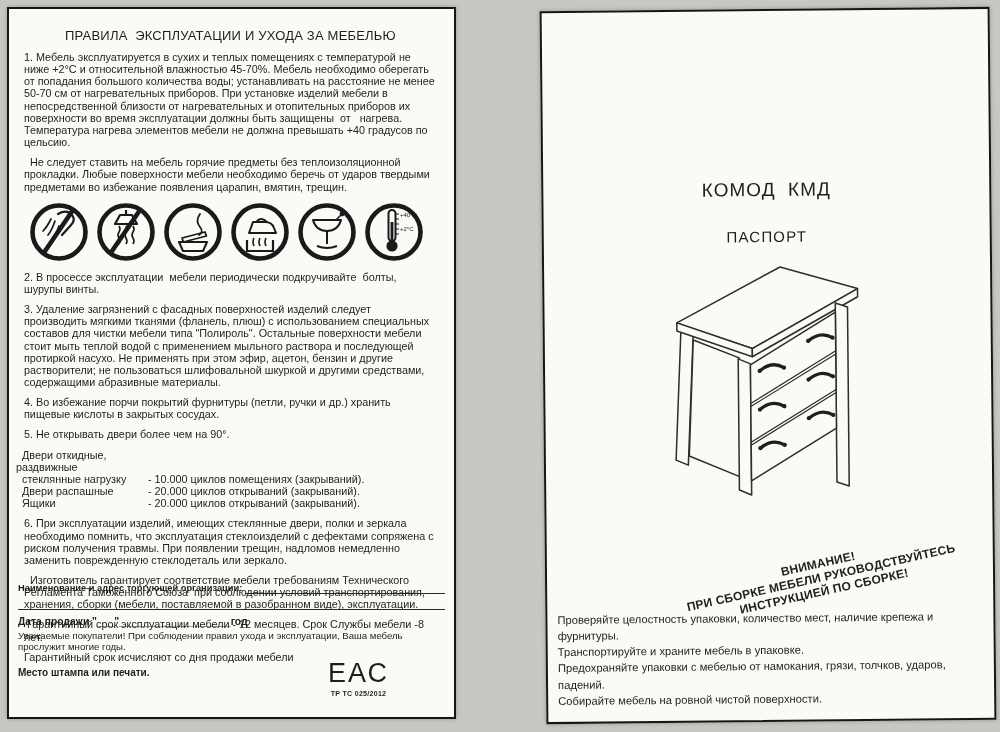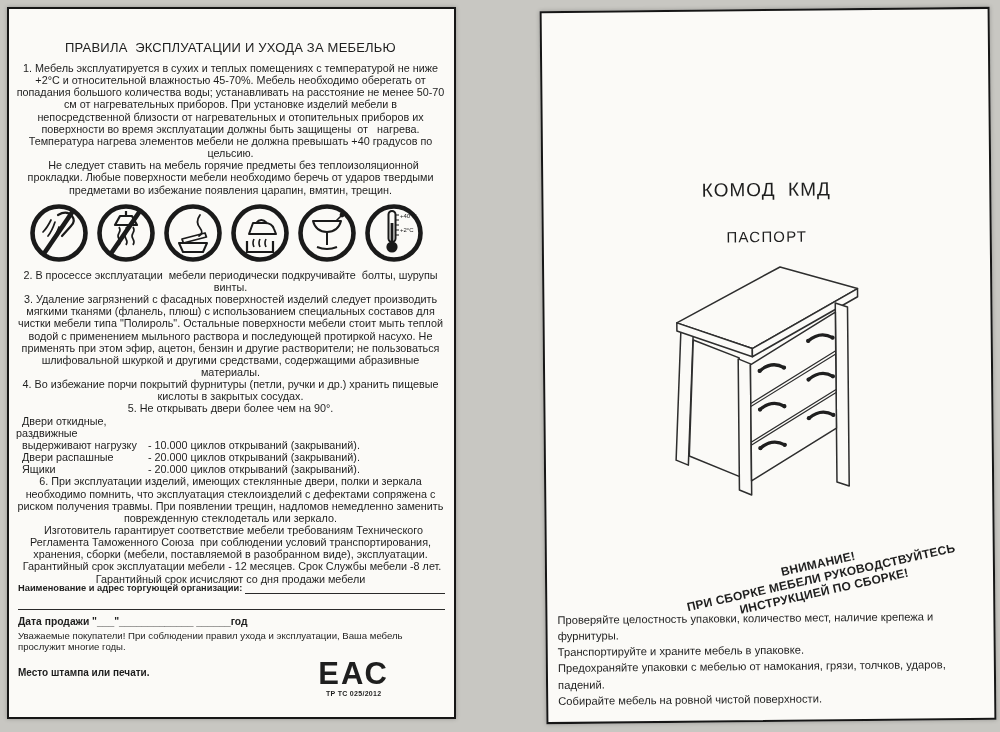--- a/index.html
+++ b/index.html
@@ -9,39 +9,39 @@
     font-family:"Liberation Sans", sans-serif;
   }
   .page {
     position:absolute; background:#fbfaf7; border:2px solid #161616;
     box-sizing:border-box; overflow:hidden;
     box-shadow:0 0 4px rgba(0,0,0,.25);
   }
   .lp { left:7px; top:7px; width:449px; height:712px; padding:8px 9px 6px 7px; }
   .rp { left:543px; top:9px; width:450px; height:713px; transform:rotate(-0.55deg); }
 
-  .lp-title { text-align:center; font-size:13px; line-height:15px; margin:23px 0 7px; white-space:pre-wrap; letter-spacing:.2px; }
-  .body-p { font-size:10.8px; line-height:12.15px; margin:0; white-space:pre-wrap;text-align:center; }
+  .lp-title { text-align:center; font-size:13px; line-height:15px; margin:11px 0 7px; white-space:pre-wrap; letter-spacing:.2px; }
+  .body-p { font-size:10.8px; line-height:12.15px; margin:8px; white-space:pre-wrap; }
   .icons-row { display:flex; gap:5px; margin:6px 0 5px 12px; }
   .sign { flex:none; }
   .p5row { display:flex; font-size:10.8px; line-height:12.15px; }
   .p5label { width:132px; flex:none; white-space:pre-wrap; }
   .p5value { white-space:pre-wrap; }
   .warranty-title { text-align:center; font-size:11.3px; line-height:13px; margin:1px 0; font-weight:normal; }
 
   .lp-bottom { position:absolute; left:9px; right:9px; bottom:20px; }
   .org-row { display:flex; align-items:flex-end; font-size:9.3px; font-weight:bold; line-height:12px; }
   .org-fill { flex:1; border-bottom:1px solid #2a2a2a; margin-left:3px; height:11px; }
   .org-line2 { border-bottom:1px solid #2a2a2a; height:15px; }
   .date-line { font-size:10.3px; font-weight:bold; margin-top:6px; white-space:pre-wrap; }
   .note-line { font-size:9.6px; font-weight:normal; margin-top:3px; }
   .stamp-row { display:flex; justify-content:space-between; align-items:flex-start; margin-top:8px; }
   .stamp-label { font-size:10px; font-weight:bold; margin-top:7px; }
   .eac { text-align:center; margin-right:56px; }
-  .eac-letters { font-size:31px; font-weight:700; letter-spacing:2px; line-height:27px; font-family:"Liberation Sans", sans-serif;text-align:right; }
+  .eac-letters { font-size:27px; font-weight:400; letter-spacing:2px; line-height:27px; font-family:"Liberation Sans", sans-serif;text-align:right; }
   .eac-reg { font-size:7px; font-weight:bold; margin-top:3px; letter-spacing:.3px; }
 
   .rp-title { text-align:center; font-size:19px; letter-spacing:1px; margin-top:168px; white-space:pre-wrap; }
   .rp-subtitle { text-align:center; font-size:15px; letter-spacing:1.2px; margin-top:27px; }
   .dresser { display:block; margin:16px auto 0; transform:translateX(16px); }
   .attention {
     position:absolute; right:4px; top:546px; width:336px; text-align:center;
     font-weight:bold; font-size:12px; line-height:14px; transform:rotate(-12deg);
     letter-spacing:.2px;
   }
@@ -111,22 +111,22 @@
   <p class="body-p">2. В просессе эксплуатации  мебели периодически подкручивайте  болты, шурупы винты.</p>
   <p class="body-p">3. Удаление загрязнений с фасадных поверхностей изделий следует производить мягкими тканями (фланель, плюш) с использованием специальных составов для чистки мебели типа "Полироль". Остальные поверхности мебели стоит мыть теплой водой с применением мыльного раствора и последующей протиркой насухо. Не применять при этом эфир, ацетон, бензин и другие растворители; не пользоваться шлифовальной шкуркой и другими средствами, содержащими абразивные материалы.</p>
   <p class="body-p">4. Во избежание порчи покрытий фурнитуры (петли, ручки и др.) хранить пищевые кислоты в закрытых сосудах.</p>
   <p class="body-p">5. Не открывать двери более чем на 90°.</p>
 
   <div class="p5row">
     <span class="p5label">  Двери откидные, раздвижные</span>
     <span class="p5value"></span>
   </div>
   <div class="p5row">
-    <span class="p5label">  выдерживают нагрузку</span>
-    <span class="p5value">- 10.000 циклов открываний (закрываний).</span>
+    <span class="p5label">  стеклянные нагрузку</span>
+    <span class="p5value">- 10.000 циклов помещениях (закрываний).</span>
   </div>
   <div class="p5row">
     <span class="p5label">  Двери распашные</span>
     <span class="p5value">- 20.000 циклов открываний (закрываний).</span>
   </div>
   <div class="p5row">
     <span class="p5label">  Ящики</span>
     <span class="p5value">- 20.000 циклов открываний (закрываний).</span>
   </div>
 

